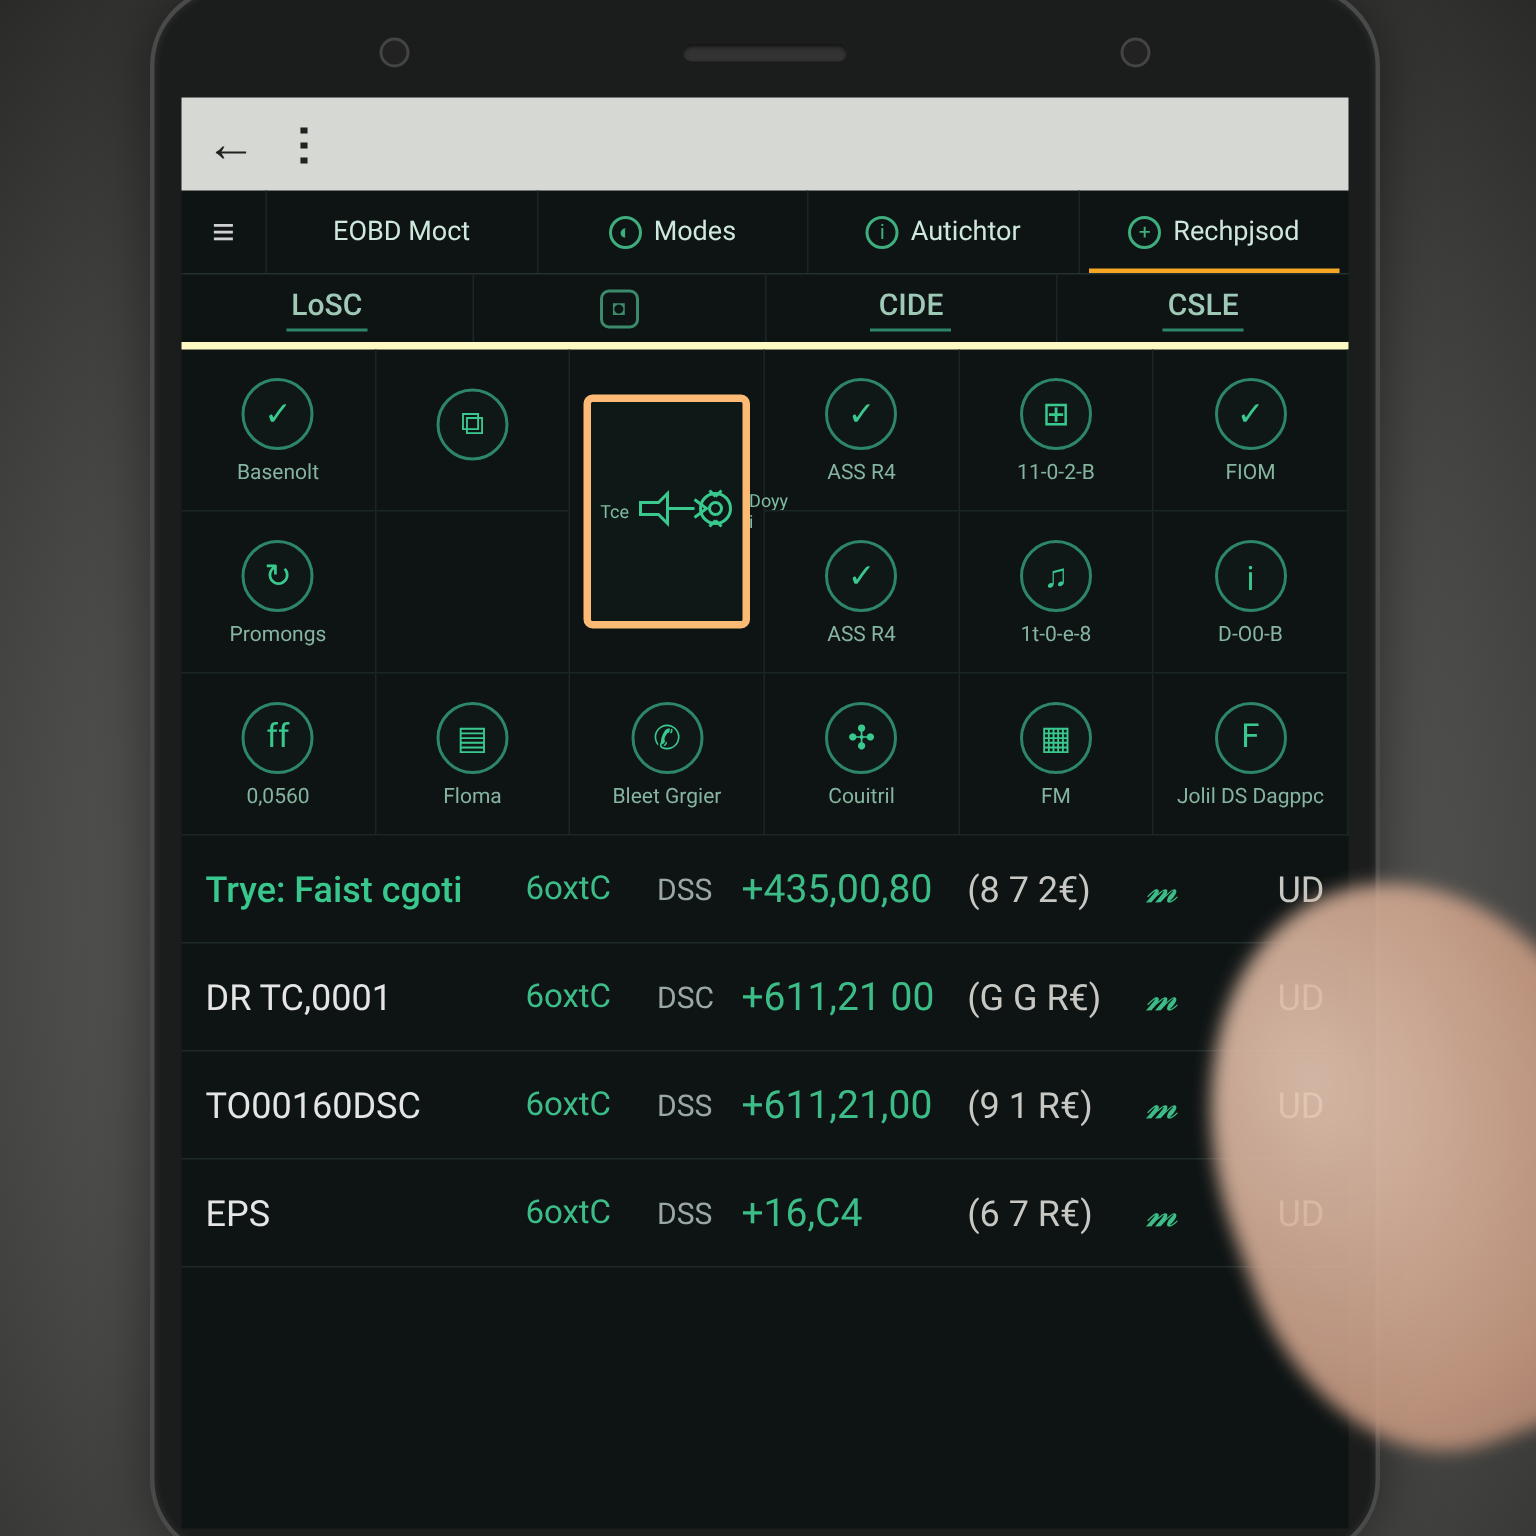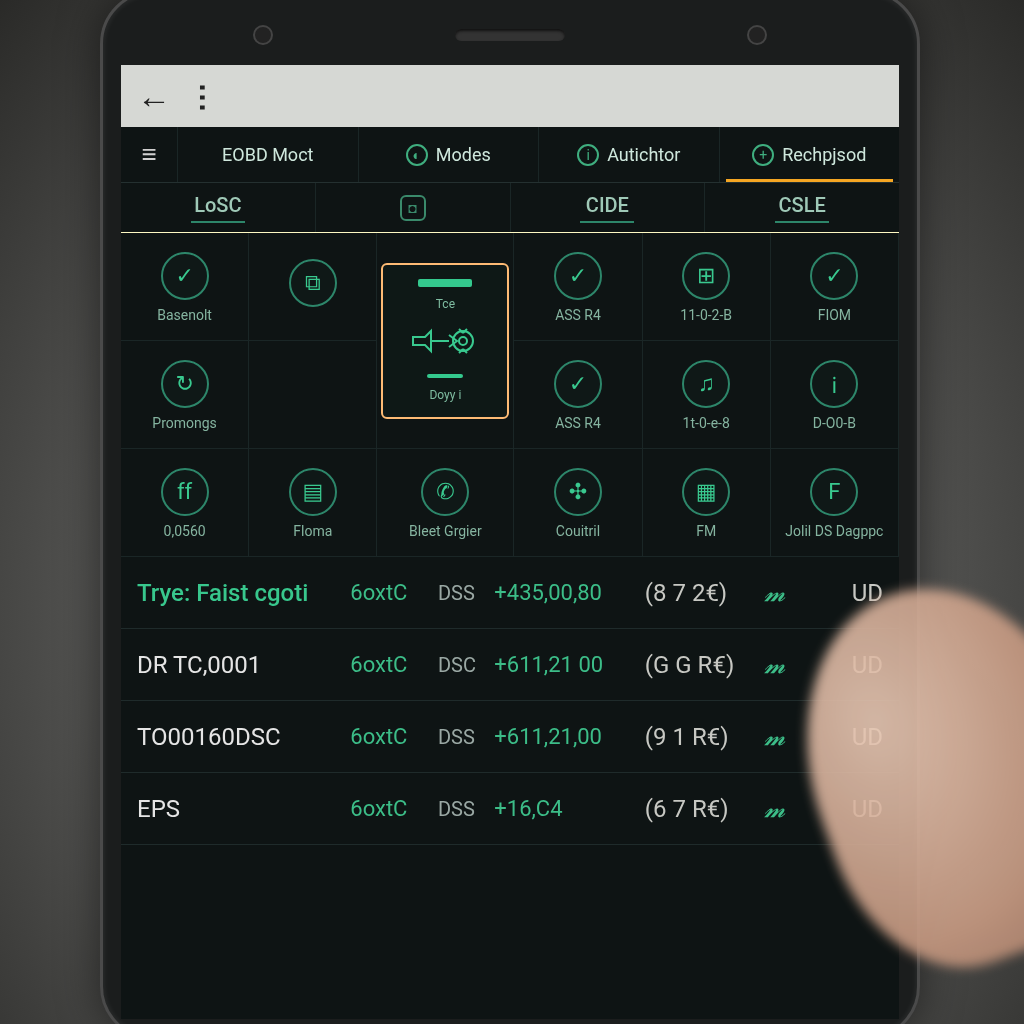--- a/index.html
+++ b/index.html
@@ -57,51 +57,51 @@
     border-bottom:1px solid #243030; color:#cfe8dd; font-size:18px;
   }
   .tabs .burger { width:56px; display:flex; align-items:center; justify-content:center; font-size:26px; color:#d0d0d0; }
   .tab { flex:1; display:flex; align-items:center; justify-content:center; gap:8px; border-left:1px solid #1a2626; position:relative; }
   .tab.active::after { content:""; position:absolute; left:6px; right:6px; bottom:0; height:3px; background:#f5a623; }
   .tab-ico { width:22px; height:22px; border:2px solid #3fae7f; border-radius:50%; display:flex; align-items:center; justify-content:center; color:#3fae7f; font-size:14px; }
 
   
   .catrow {
     height:50px; display:flex; color:#9fc9b7; font-size:20px; font-weight:500;
-    border-bottom:1px solid #fef9c3;
+    border-bottom:5px solid #fef9c3;
   }
   .catcell { flex:1; display:flex; flex-direction:column; align-items:center; justify-content:center; border-left:1px solid #1a2626; padding:4px 0; }
   .catcell:first-child { border-left:none; }
   .underline { width:54px; height:2px; background:#2d866a; margin-top:4px; }
   .cat-ico { width:26px; height:26px; border:2px solid #3a8a6b; border-radius:6px; display:flex; align-items:center; justify-content:center; color:#3a8a6b; font-size:14px; }
 
   
   .grid { display:grid; grid-template-columns: repeat(6, 1fr); grid-auto-rows:108px; color:#9fd3bb; font-size:14px; }
   .gcell { border-right:1px solid #1a2626; border-bottom:1px solid #1a2626; display:flex; flex-direction:column; align-items:center; justify-content:center; gap:8px; padding:4px; }
   .gico { width:48px; height:48px; border:2px solid #2d866a; border-radius:50%; display:flex; align-items:center; justify-content:center; color:#39c98f; font-size:22px; background:rgba(45,134,106,.04); }
   .glabel { color:#85b4a0; text-align:center; line-height:1; }
   .gcell.big { grid-row:span 2; }
   .engine {
-    width:128px; height:156px; border:2px solid #fdba74; border-radius:6px;
-    display:flex; flex-direction:column; align-items:center; justify-content:space-around;
+    width:111px; height:156px; border:5px solid #fdba74; border-radius:6px;
+    display:flex; flex-direction:row; align-items:center; justify-content:space-around;
     background:rgba(20,60,45,.12); padding:10px 6px;
   }
   .eng-bar { width:54px; height:8px; background:#34c98e; border-radius:2px; }
   .eng-bar.thin { width:36px; height:4px; }
   .eng-lbl { font-size:12px; color:#7fbca1; }
   .eng-svg { color:#39c98f; }
 
   
   .list { flex:1; display:flex; flex-direction:column; }
   .lrow { height:72px; display:flex; align-items:center; border-bottom:1px solid #1f2b2b; padding:0 16px; gap:4px; }
   .lrow.head .c1 { color:#38c78d; font-weight:500; }
   .c1 { flex:2.0; color:#e5e5e5; font-size:24px; }
   .c2 { flex:0.8; color:#3cbd88; font-size:22px; }
   .c3 { flex:0.5; color:#9aa8a4; font-size:20px; }
-  .c4 { flex:1.4; color:#3cbd88; font-size:22px; }
+  .c4 { flex:1.4; color:#3cbd88; font-size:26px; }
   .c5 { flex:1.1; color:#c7c8c3; font-size:24px; }
   .c6 { flex:0.5; color:#3cbd88; font-size:24px; font-style:italic; }
   .c7 { flex:0.6; color:#c7c8c3; font-size:24px; text-align:right; }
 
   .thumb { position:absolute; right:-70px; bottom:60px; width:280px; height:380px; background:radial-gradient(at 30% 30%, #e8c8b4, #c79a82 60%, #9a6f5a); border-radius:50% 50% 40% 40%; filter:blur(6px); opacity:.9; transform:rotate(-20deg); }
 </style>
 </head>
 <body>
 
 <div class="phone">

